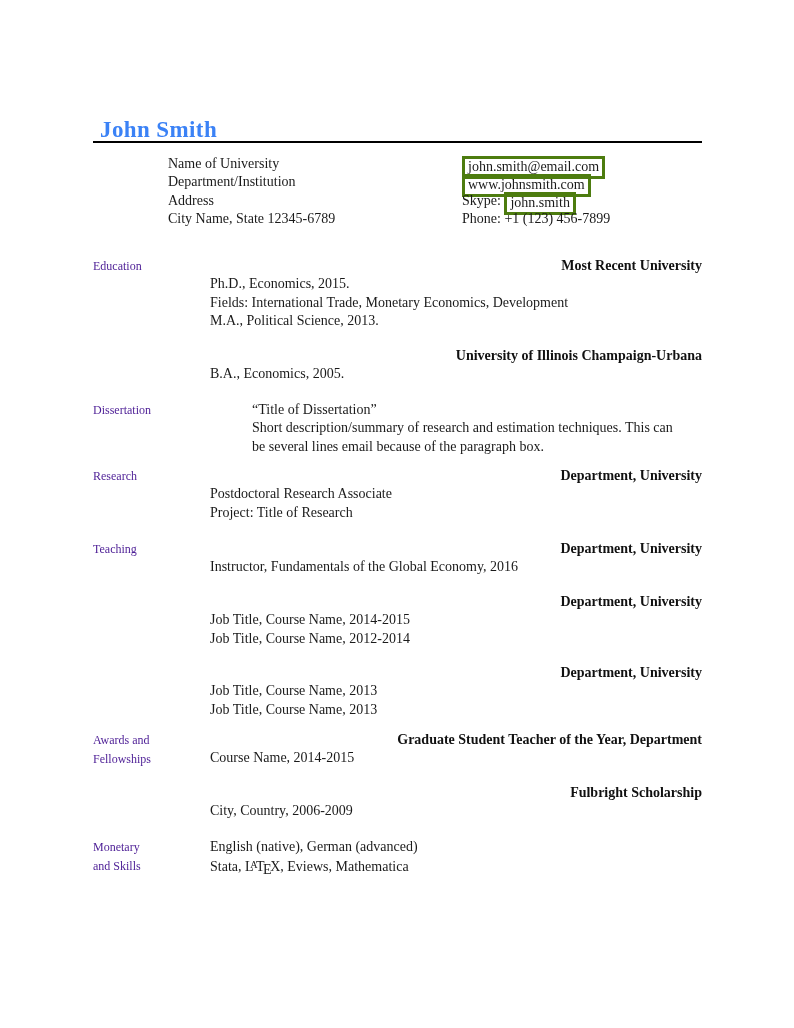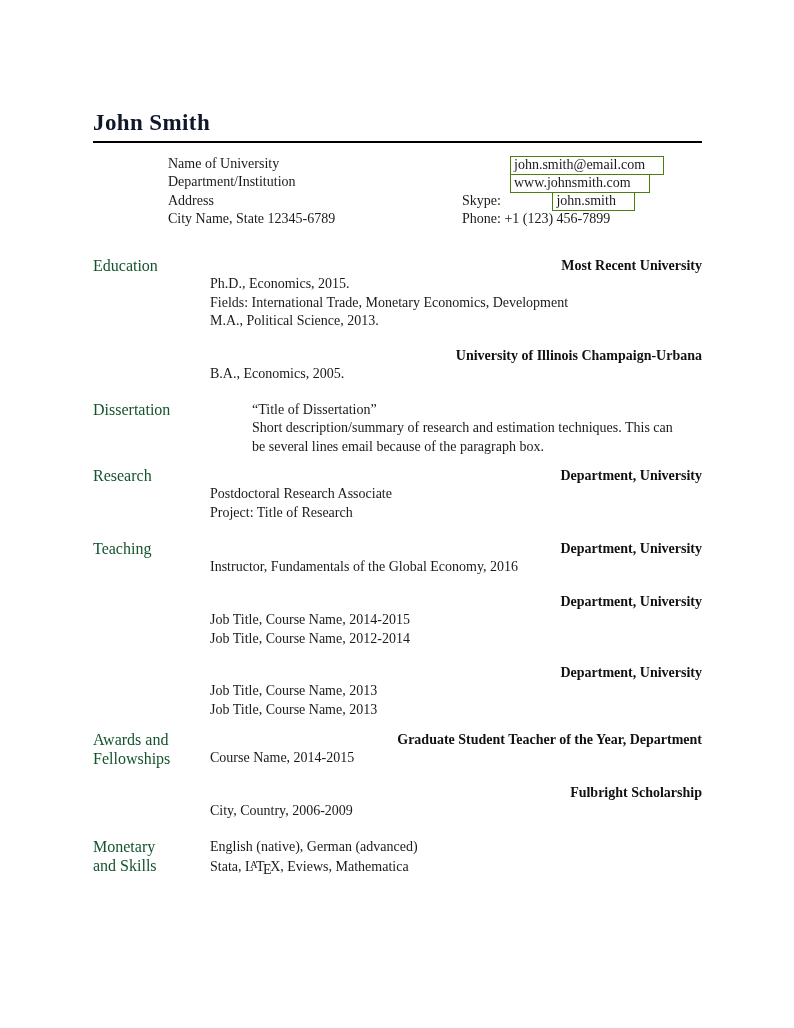--- a/index.html
+++ b/index.html
@@ -5,50 +5,49 @@
   html, body { margin:0; padding:0; background:#ffffff; }
   .page {
     position:relative;
     width:794px; height:1028px;
     background:#ffffff;
     font-family:"Liberation Serif","DejaVu Serif",serif;
     color:#1a1a1a;
     overflow:hidden;
   }
   .title {
-    position:absolute; left:93px; top:109px; margin:0;
+    position:absolute; left:93px; top:109px; margin:7px;
     font-size:23px; font-weight:bold; letter-spacing:0.4px;
-    line-height:1.2; color:#0f172a;
+    line-height:1.2; color:#3b82f6;
   }
   .rule {
     position:absolute; left:93px; top:141px;
     width:609px; height:1.7px; background:#000;
   }
   .contact {
     position:absolute; left:168px; top:155px; width:534px;
     display:flex; font-size:14px; line-height:18.4px;
   }
   .contact-left { width:294px; }
   .contact-right { flex:1; }
   .c-row { height:18.4px; white-space:nowrap; }
   .linkbox {
     display:inline-block;
-    border:1px solid #4d7c0f;
-    padding:0 18px 1px 3px;
+    border:3px solid #4d7c0f;
+    padding:0 3px 1px 3px;
     line-height:16px;
     vertical-align:top;
     margin-top:0.5px;
-    margin-left:48px;
   }
   #sections .section {
     position:absolute; left:93px; width:609px; display:flex;
   }
   .sec-label {
     width:117px; flex:0 0 117px;
-    font-size:16px; line-height:18.5px; color:#14532d;
+    font-size:12px; line-height:18.5px; color:#4c1d95;
   }
   .sec-content {
     flex:1; font-size:14px; line-height:18.4px;
   }
   .entry + .entry { margin-top:16px; }
   .entry-title { font-weight:bold; color:#111;text-align:right; }
   .entry-line { white-space:nowrap; }
   
   .lx-sup { display:inline-block; font-size:0.72em; vertical-align:0.26em; margin-left:-0.34em; margin-right:-0.14em; }
   .lx-sub { display:inline-block; vertical-align:-0.21em; margin-left:-0.12em; margin-right:-0.09em; }

